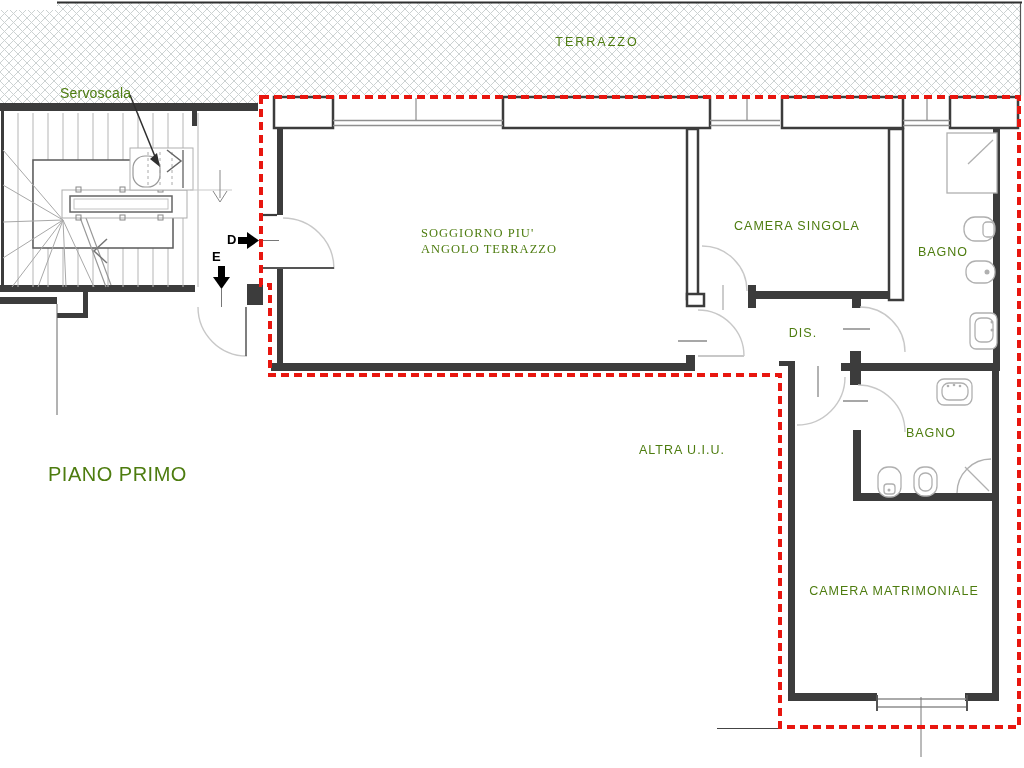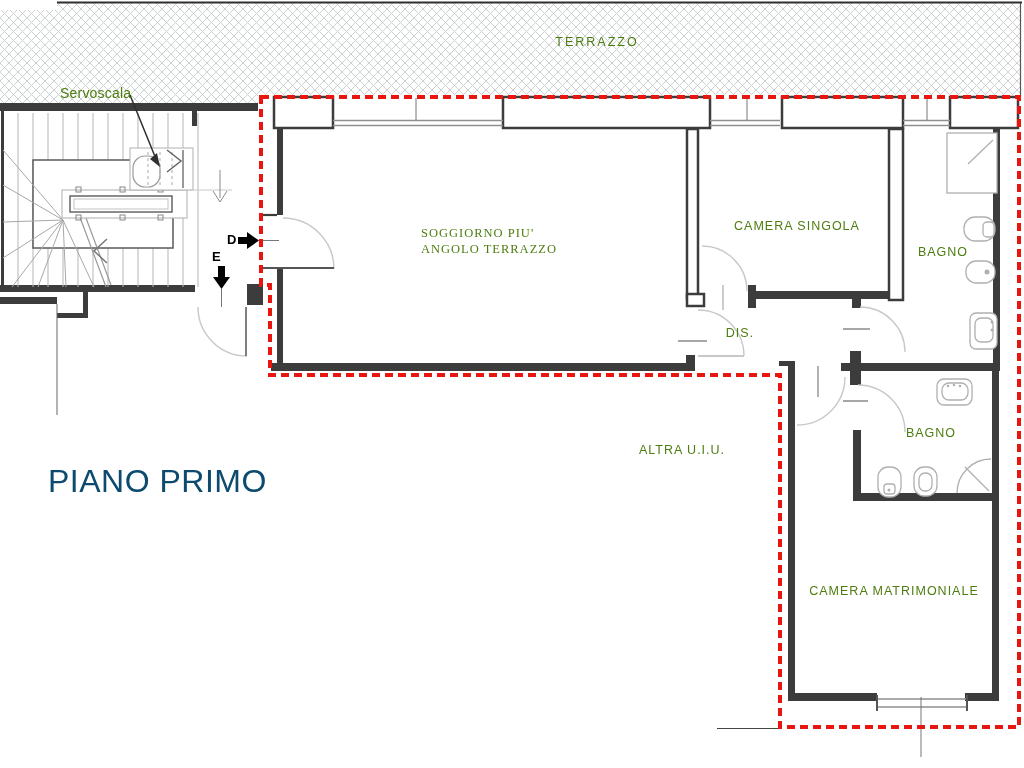--- a/index.html
+++ b/index.html
@@ -10,21 +10,21 @@
   #drawing{position:absolute;left:0;top:0;width:1024px;height:768px;}
   .lbl{
     position:absolute;color:#4d7c0f;font-size:12.5px;letter-spacing:1px;
     white-space:nowrap;line-height:16px;
   }
   .lbl.centered{transform:translateX(-50%);}
   .lbl.terr{letter-spacing:2px;}
   .lbl.small{font-size:14px;letter-spacing:0.2px;}
   .lbl.sect{font-weight:bold;font-size:13px;letter-spacing:0;color:#000;}
   #floor-title{
-    position:absolute;font-size:32px;color:#0c4a6e;letter-spacing:0.5px;
+    position:absolute;font-size:20px;color:#4d7c0f;letter-spacing:0.5px;
     white-space:nowrap;
   }
 </style>
 </head>
 <body>
 
 <div id="canvas">
 
   <svg id="drawing" viewBox="0 0 1024 768" xmlns="http://www.w3.org/2000/svg">
     <defs>
@@ -210,21 +210,21 @@
 
   <div class="lbl" style="left:421px;top:225px;font-family:Liberation Serif, serif;">
     <div>SOGGIORNO PIU'</div>
     <div>ANGOLO TERRAZZO</div>
   </div>
 
   <div class="lbl centered" style="left:797px;top:202px;margin-top:16px;">CAMERA SINGOLA</div>
 
   <div class="lbl centered" style="left:943px;top:244px;">BAGNO</div>
 
-  <div class="lbl centered" style="left:740px;top:325px;">DIS.</div>
+  <div class="lbl centered" style="left:803px;top:325px;">DIS.</div>
 
   <div class="lbl centered" style="left:634px;top:442px;margin-left:48px;">ALTRA U.I.U.</div>
 
   <div class="lbl centered" style="left:931px;top:425px;">BAGNO</div>
 
   <div class="lbl centered" style="left:894px;top:583px;">CAMERA MATRIMONIALE</div>
 
   <div id="floor-title" style="left:48px;top:463px;">PIANO PRIMO</div>
 
   <div class="lbl sect" style="left:227px;top:232px;">D</div>

